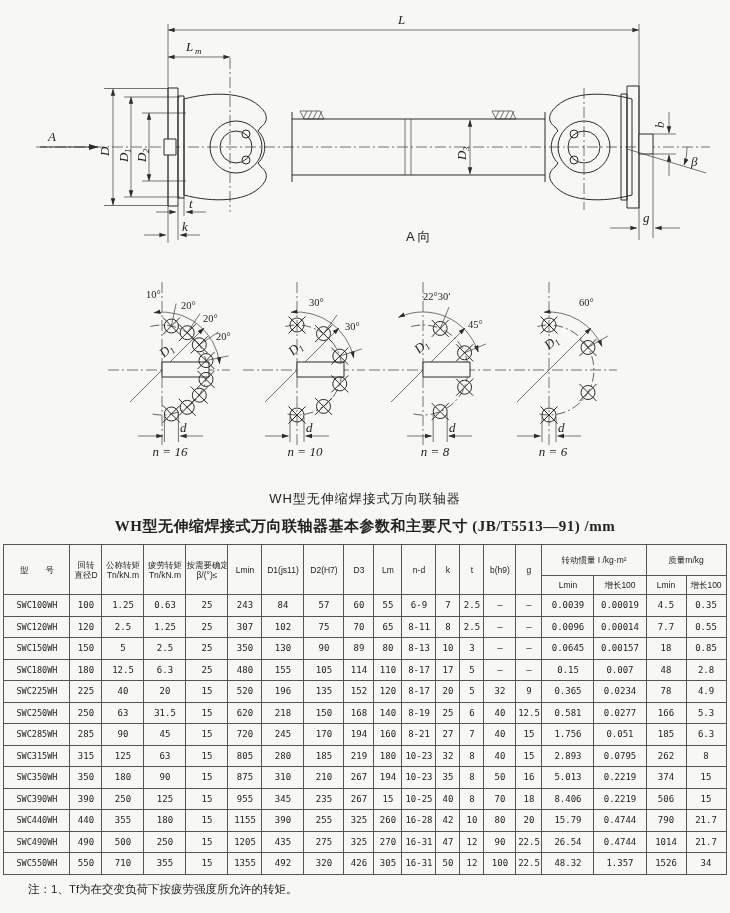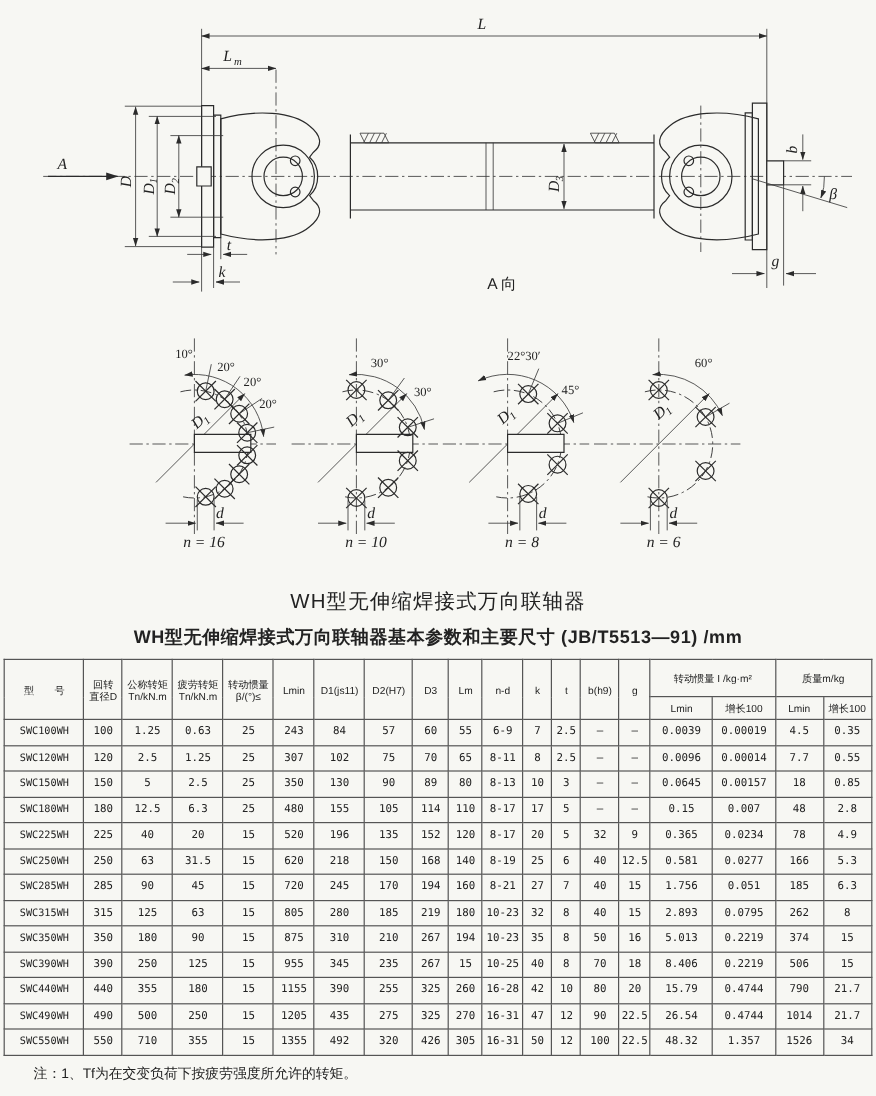--- a/index.html
+++ b/index.html
@@ -16,22 +16,22 @@
   .thin{stroke:#3a3a3a;stroke-width:0.7;fill:none;}
   .cl{stroke:#3a3a3a;stroke-width:0.7;fill:none;stroke-dasharray:11 3 2 3;}
   .dash{stroke:#3a3a3a;stroke-width:0.8;fill:none;stroke-dasharray:9 3 2 3;}
   .whitefill{fill:#f7f7f3;stroke:#2b2b2b;stroke-width:1;}
   text.dim{font-family:"Liberation Serif",serif;font-style:italic;font-size:13px;fill:#222;}
   text.dimsm{font-family:"Liberation Serif",serif;font-style:italic;font-size:9px;fill:#222;}
   text.ang{font-family:"Liberation Serif",serif;font-size:10.5px;fill:#222;}
   text.cjk{font-family:"Liberation Sans",sans-serif;font-size:13px;fill:#222;}
   .bolt-row{position:relative;height:206px;margin-top:8px;text-decoration:underline;}
   .bolt-row svg{position:absolute;top:0;}
-  .fig-caption{ text-align:center;font-size:17px;margin-top:8px;letter-spacing:1px;}
-  .table-title{text-align:center;font-size:15px;font-weight:bold;margin-top:9px;letter-spacing:0.5px;}
+  .fig-caption{ text-align:center;font-size:13px;margin-top:8px;letter-spacing:1px;}
+  .table-title{text-align:center;font-size:15px;font-weight:bold;margin-top:9px;letter-spacing:0.5px;font-family:Liberation Serif, serif;}
   table.params{border-collapse:collapse;margin:8px auto 0 auto;table-layout:fixed;width:722px;
     font-family:"DejaVu Sans Mono",monospace;font-size:9px;border:1.5px solid #333;}
   table.params th,table.params td{border:1px solid #555;text-align:center;padding:0;overflow:hidden;white-space:nowrap;}
   table.params th{font-family:"Liberation Sans",sans-serif;font-weight:normal;font-size:8.5px;line-height:10px;}
   table.params thead tr.h1 th{height:30px;}
   table.params thead tr.h2 th{height:18px;}
   table.params td{height:20.5px;}
   table.params td.model{font-size:8.5px;}
   .notes{display:flex;gap:42px;margin:7px 0 0 28px;font-size:11.5px;flex-direction:column;}
 </style>
@@ -386,21 +386,21 @@
         </th>
         <th rowspan="2">
           <div>公称转矩</div>
             <div>Tn/kN.m</div>
         </th>
         <th rowspan="2">
           <div>疲劳转矩</div>
             <div>Tn/kN.m</div>
         </th>
         <th rowspan="2">
-          <div>转动惯量</div>
+          <div>按需要确定</div>
             <div>β/(°)≤</div>
         </th>
         <th rowspan="2">Lmin</th>
         <th rowspan="2">D1(js11)</th>
         <th rowspan="2">D2(H7)</th>
         <th rowspan="2">D3</th>
         <th rowspan="2">Lm</th>
         <th rowspan="2">n-d</th>
         <th rowspan="2">k</th>
         <th rowspan="2">t</th>

